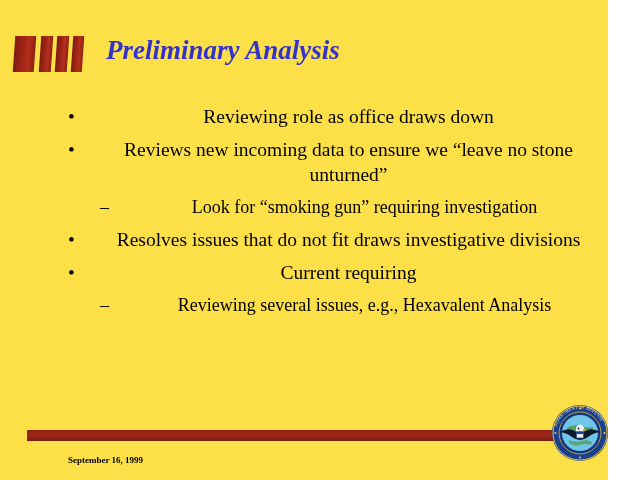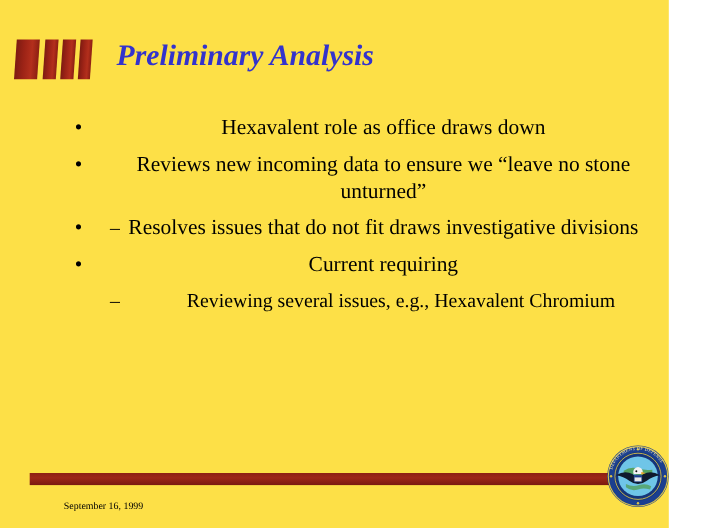--- a/index.html
+++ b/index.html
@@ -94,24 +94,25 @@
   #footer-bar {
     position: absolute;
     left: 27px;
     top: 430px;
     width: 531px;
     height: 11px;
     background: linear-gradient(to bottom, #8e2014 0%, #9e2717 40%, #7a1a10 100%);
   }
   #footer-date {
     position: absolute;
-    left: 58px;
+    left: 68px;
     top: 455px;
     font-size: 9px;
     color: #000000;
+    font-weight: bold;
   }
   #page-number {
     position: absolute;
     left: 613px;
     top: 452px;
     font-size: 11px;
     color: #000000;
     margin-left: 28px;
   }
 
@@ -135,45 +136,46 @@
     <div class="deco-bar b2"></div>
     <div class="deco-bar b3"></div>
   </div>
 
   <div id="slide-title">Preliminary Analysis</div>
 
   <div id="body">
 
     <div class="bullet level1">
       <span class="marker">•</span>
-      <span class="btext">Hexavalent role as office draws down</span>
+      <span class="btext">Reviewing role as office draws down</span>
     </div>
 
     <div class="bullet level1">
       <span class="marker">•</span>
       <span class="btext">Reviews new incoming data to ensure we “leave no stone unturned”</span>
     </div>
 
     <div class="bullet level2">
       <span class="marker">–</span>
+      <span class="btext">Look for “smoking gun” requiring investigation</span>
     </div>
 
     <div class="bullet level1">
       <span class="marker">•</span>
       <span class="btext">Resolves issues that do not fit draws investigative divisions</span>
     </div>
 
     <div class="bullet level1">
       <span class="marker">•</span>
       <span class="btext">Current requiring</span>
     </div>
 
     <div class="bullet level2">
       <span class="marker">–</span>
-      <span class="btext">Reviewing several issues, e.g., Hexavalent Chromium</span>
+      <span class="btext">Reviewing several issues, e.g., Hexavalent Analysis</span>
     </div>
 
   </div>
 
   <div id="footer-bar"></div>
 
   <div id="footer-date">September 16, 1999</div>
 
   <div id="page-number">30</div>
 

